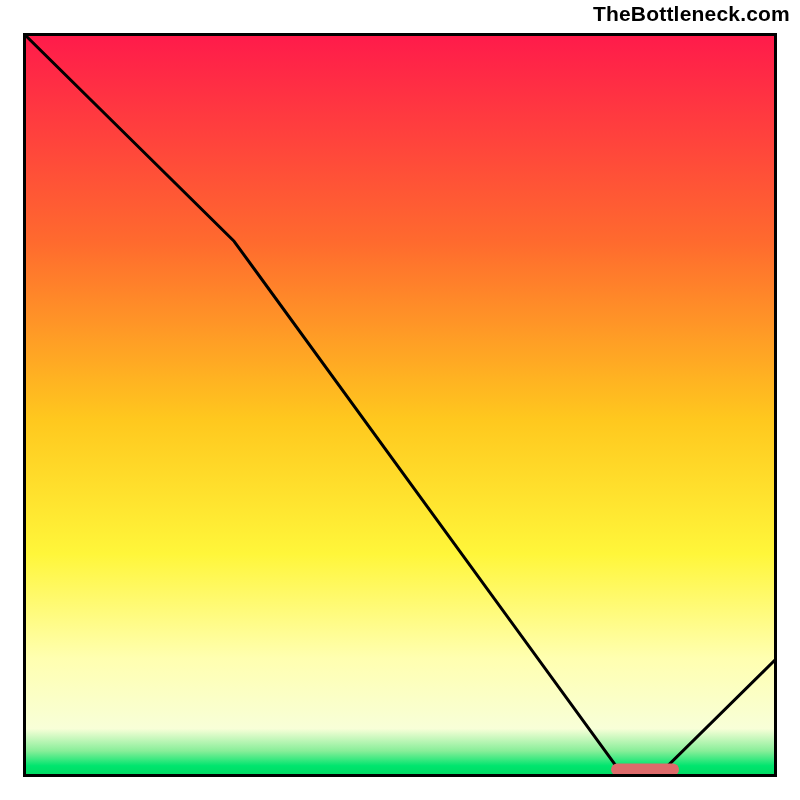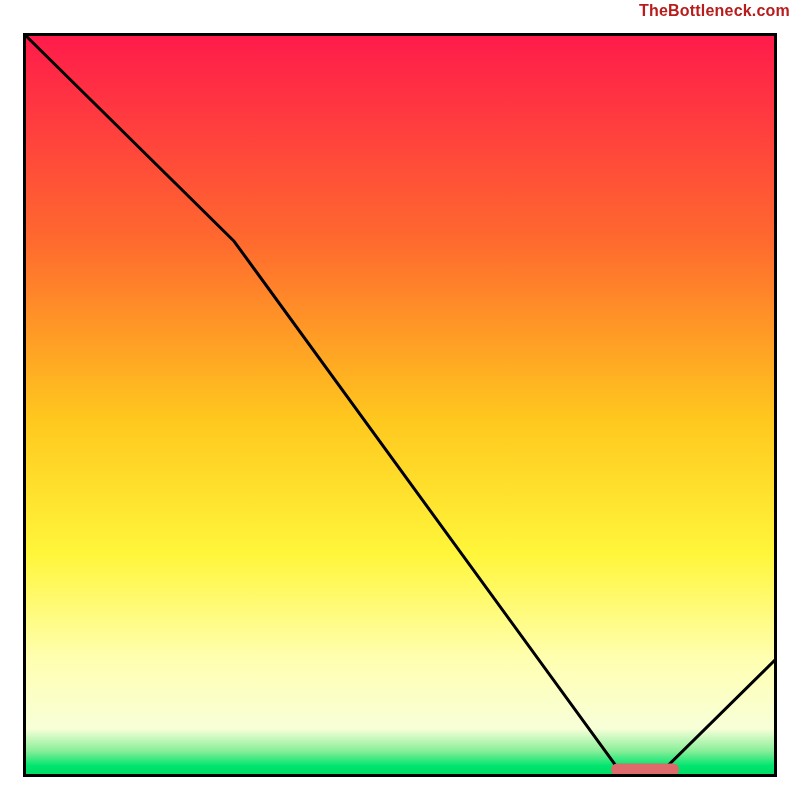--- a/index.html
+++ b/index.html
@@ -13,23 +13,23 @@
   }
   #container {
     position: relative;
     width: 800px;
     height: 800px;
   }
   #watermark {
     position: absolute;
     top: 2px;
     right: 10px;
-    font-size: 16px;
+    font-size: 21px;
     font-weight: bold;
-    color: #b91c1c;
+    color: #000000;
     letter-spacing: 0.2px;
     z-index: 10;
   }
   #plot {
     position: absolute;
     left: 23px;
     top: 33px;
     width: 754px;
     height: 744px;
   }

